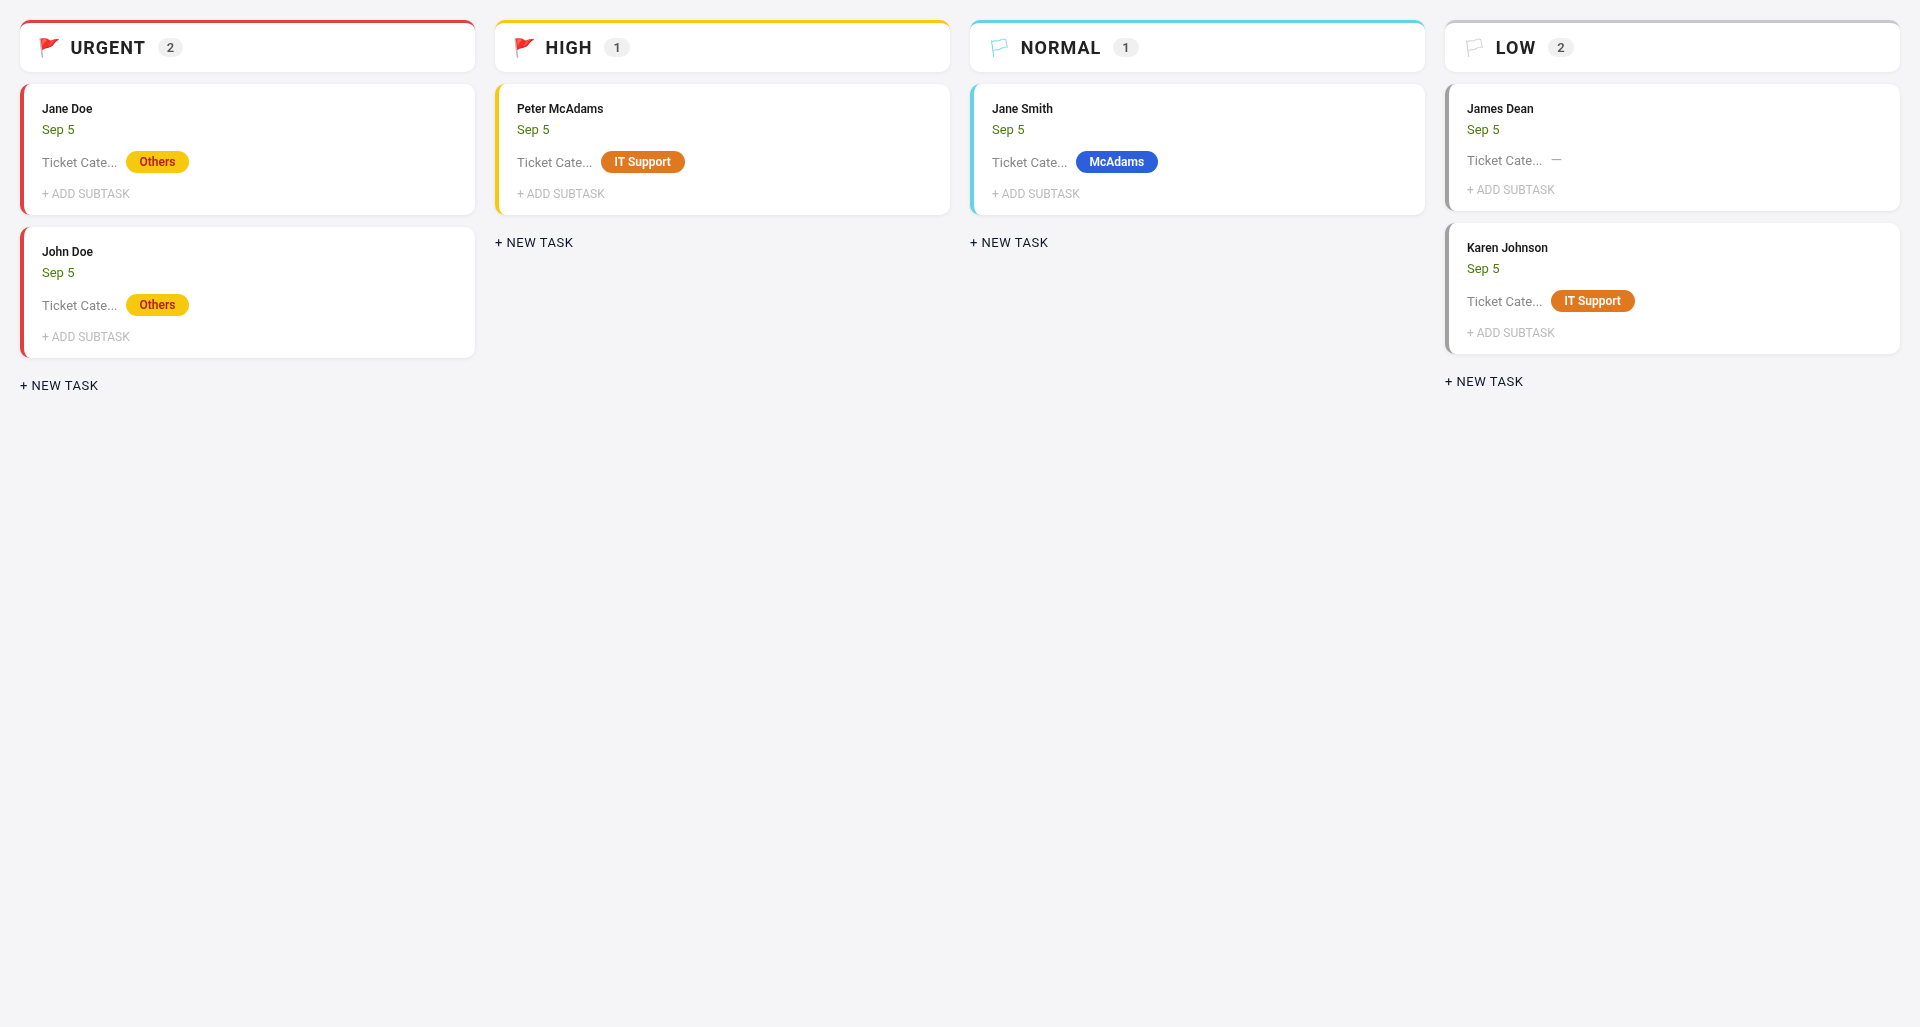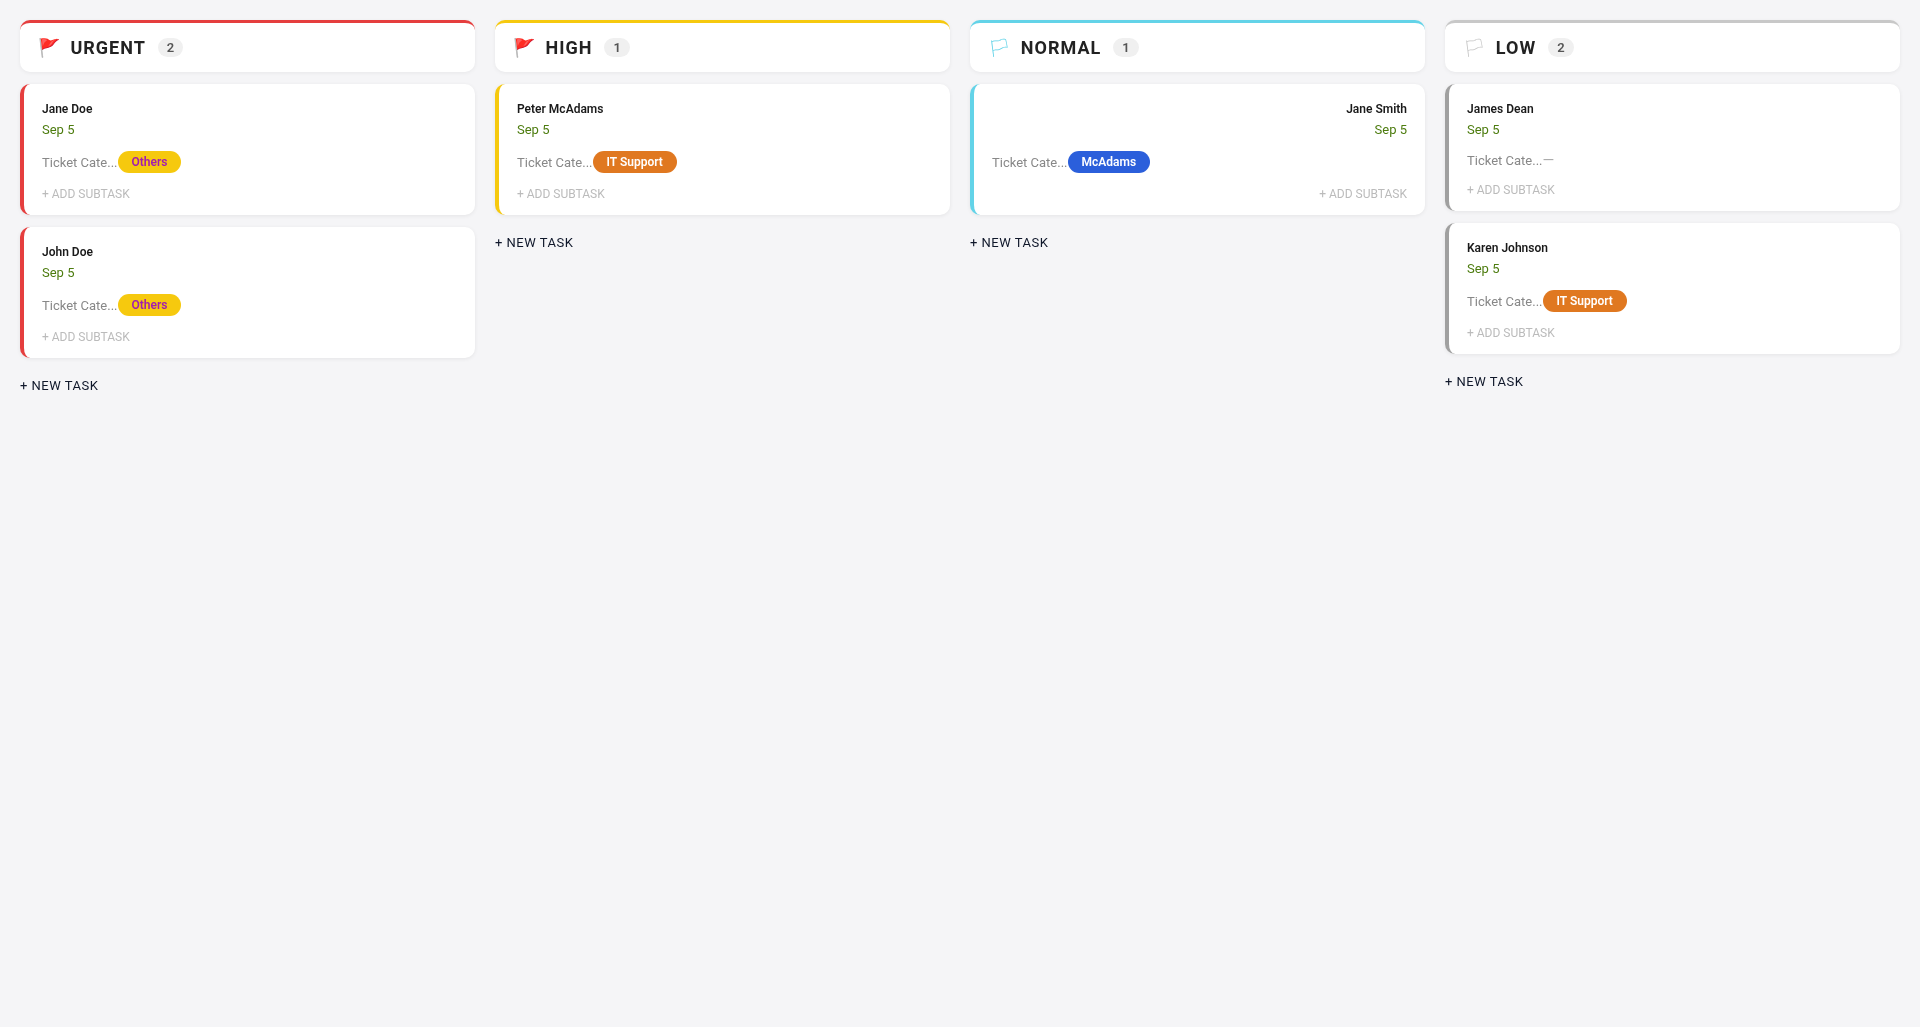--- a/index.html
+++ b/index.html
@@ -54,52 +54,53 @@
     .task-card {
       background: #fff;
       border-radius: 10px;
       padding: 18px 18px 14px 18px;
       box-shadow: 0 1px 4px rgba(0,0,0,0.07);
       border-left: 4px solid transparent;
       position: relative;
     }
     .task-card.urgent-border { border-left-color: #e53e3e; }
     .task-card.high-border { border-left-color: #f6c90e; }
-    .task-card.normal-border { border-left-color: #63d3e8; text-align: right; }
+    .task-card.normal-border { border-left-color: #63d3e8; }
     .task-card.low-border { border-left-color: #a0a0a0; }
 
     .task-name {
       font-size: 12px;
       font-weight: 600;
       color: #1a1a1a;
       margin-bottom: 6px;
     }
     .task-date {
       font-size: 13px;
       color: #4d7c0f;
       margin-bottom: 14px;
     }
     .task-field-row {
       display: flex;
       align-items: center;
+      gap: 8px;
       margin-bottom: 14px;
     }
     .task-field-label {
       font-size: 13px;
       color: #888;
     }
     .tag {
       display: inline-block;
       border-radius: 999px;
       padding: 4px 14px;
       font-size: 12px;
       font-weight: 600;
       color: #fff;
     }
-    .tag.others { background: #f6c90e; color: #a21caf; }
+    .tag.others { background: #f6c90e; color: #b91c1c; }
     .tag.it-support { background: #e07820; color: #fff; }
     .tag.services { background: #2b5fdb; color: #fff; }
     .tag-dash { color: #aaa; font-size: 15px; }
 
     .add-subtask {
       font-size: 12px;
       color: #bbb;
       cursor: pointer;
       display: block;
       margin-top: 2px;

